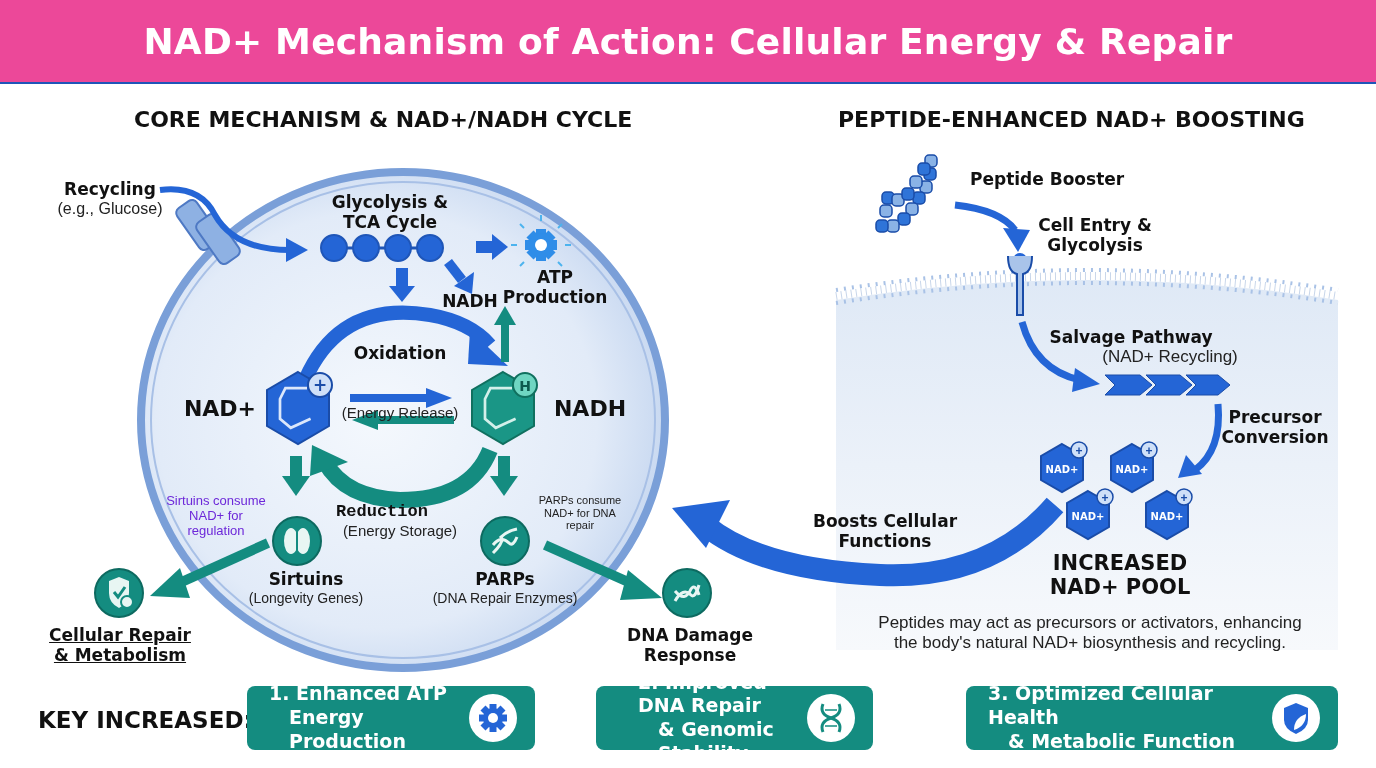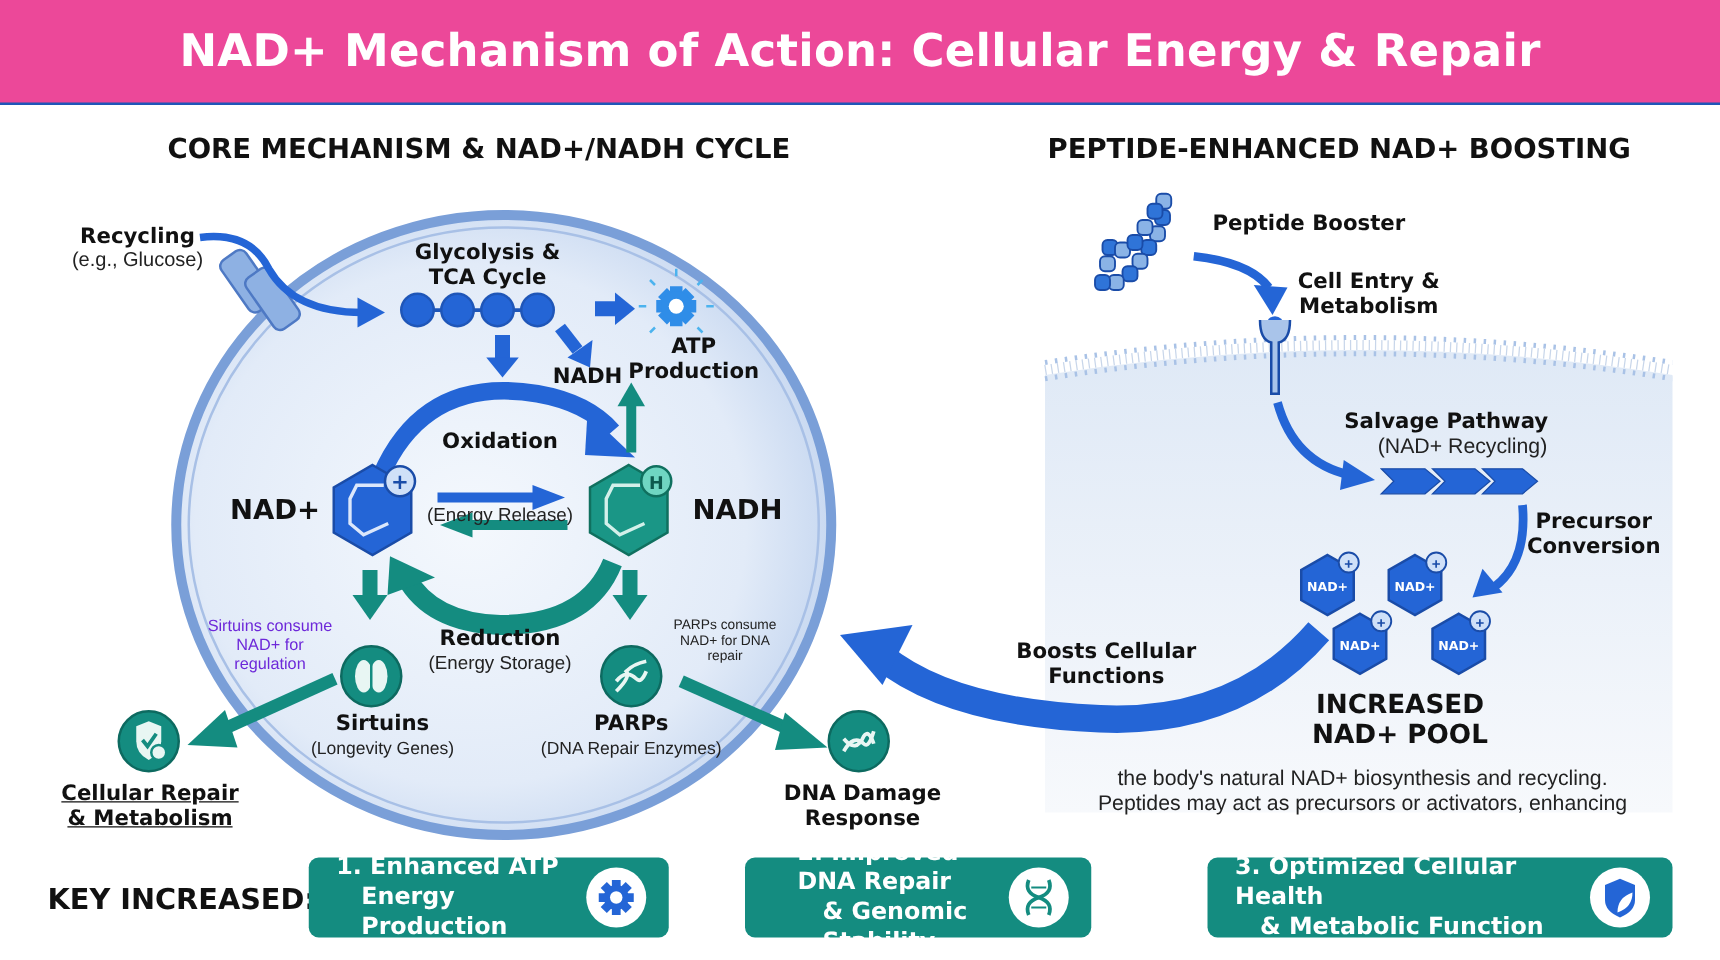--- a/index.html
+++ b/index.html
@@ -256,21 +256,21 @@
     <div>Production</div>
 </div>
 <div class="lbl b m" style="left:440px;top:292px;width:60px;">NADH</div>
 
 <div class="lbl b m" style="left:330px;top:344px;width:140px;">Oxidation</div>
 <div class="lbl s" style="left:330px;top:364px;width:140px;margin-top:40px;">(Energy Release)</div>
 
 <div class="lbl b" style="left:180px;top:396px;width:80px;font-size:22px;">NAD+</div>
 <div class="lbl b" style="left:545px;top:396px;width:90px;font-size:22px;">NADH</div>
 
-<div class="lbl b m" style="left:330px;top:502px;width:140px;">Reduction</div>
+<div class="lbl b m" style="left:312px;top:502px;width:140px;font-family:Liberation Mono, monospace;">Reduction</div>
 <div class="lbl s" style="left:330px;top:522px;width:140px;">(Energy Storage)</div>
 
 <div class="lbl" style="left:166px;top:494px;width:100px;font-size:13px;color:#6d28d9;">
   <div>Sirtuins consume</div>
     <div>NAD+ for</div>
     <div>regulation</div>
 </div>
 <div class="lbl b m" style="left:246px;top:570px;width:120px;">Sirtuins</div>
 <div class="lbl s" style="left:236px;top:590px;width:140px;font-size:14px;">(Longevity Genes)</div>
 
@@ -287,39 +287,39 @@
     <div>&amp; Metabolism</div>
 </div>
 <div class="lbl b m" style="left:615px;top:626px;width:150px;">
   <div>DNA Damage</div>
     <div>Response</div>
 </div>
 
 <div class="lbl b m" style="left:970px;top:170px;width:160px;text-align:left;">Peptide Booster</div>
 <div class="lbl b m" style="left:1030px;top:216px;width:130px;">
   <div>Cell Entry &amp;</div>
-    <div>Metabolism</div>
-</div>
-<div class="lbl b m" style="left:1067px;top:328px;width:180px;">Salvage Pathway</div>
+    <div>Glycolysis</div>
+</div>
+<div class="lbl b m" style="left:1041px;top:328px;width:180px;">Salvage Pathway</div>
 <div class="lbl" style="left:1080px;top:347px;width:180px;font-size:17px;color:#222;">(NAD+ Recycling)</div>
 <div class="lbl b m" style="left:1220px;top:408px;width:110px;">
   <div>Precursor</div>
     <div>Conversion</div>
 </div>
 <div class="lbl b" style="left:1040px;top:551px;width:160px;font-size:21px;">
   <div>INCREASED</div>
     <div>NAD+ POOL</div>
 </div>
 <div class="lbl b m" style="left:800px;top:512px;width:170px;">
   <div>Boosts Cellular</div>
     <div>Functions</div>
 </div>
 <div class="lbl" style="left:840px;top:613px;width:500px;font-size:17px;color:#222;">
-  <div>the body's natural NAD+ biosynthesis and recycling.</div>
-    <div>Peptides may act as precursors or activators, enhancing</div>
+  <div>Peptides may act as precursors or activators, enhancing</div>
+    <div>the body's natural NAD+ biosynthesis and recycling.</div>
 </div>
 
 <div class="benefits-label">KEY INCREASED:</div>
 
 <div class="benefit" style="left:247px;width:288px;">
   <div class="txt">
       <span>1. Enhanced ATP</span>
       <span class="l2">Energy Production</span>
     </div>
   <div class="ico">

